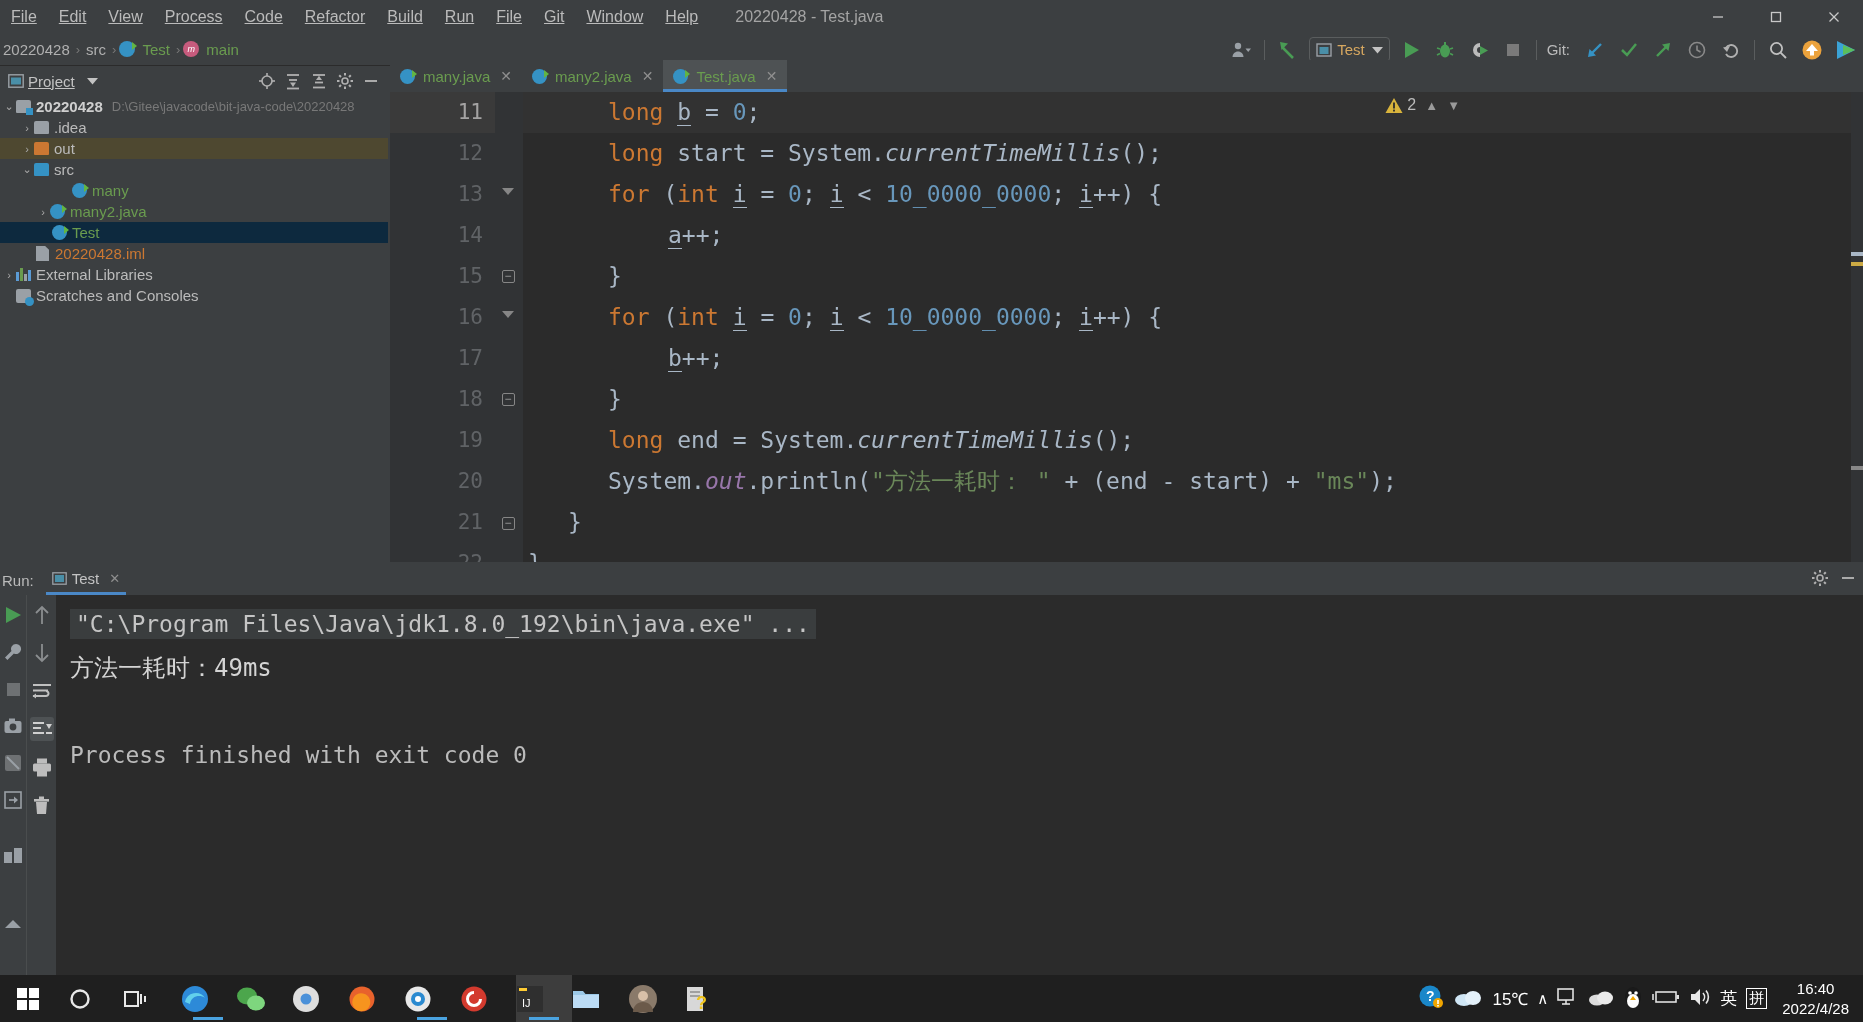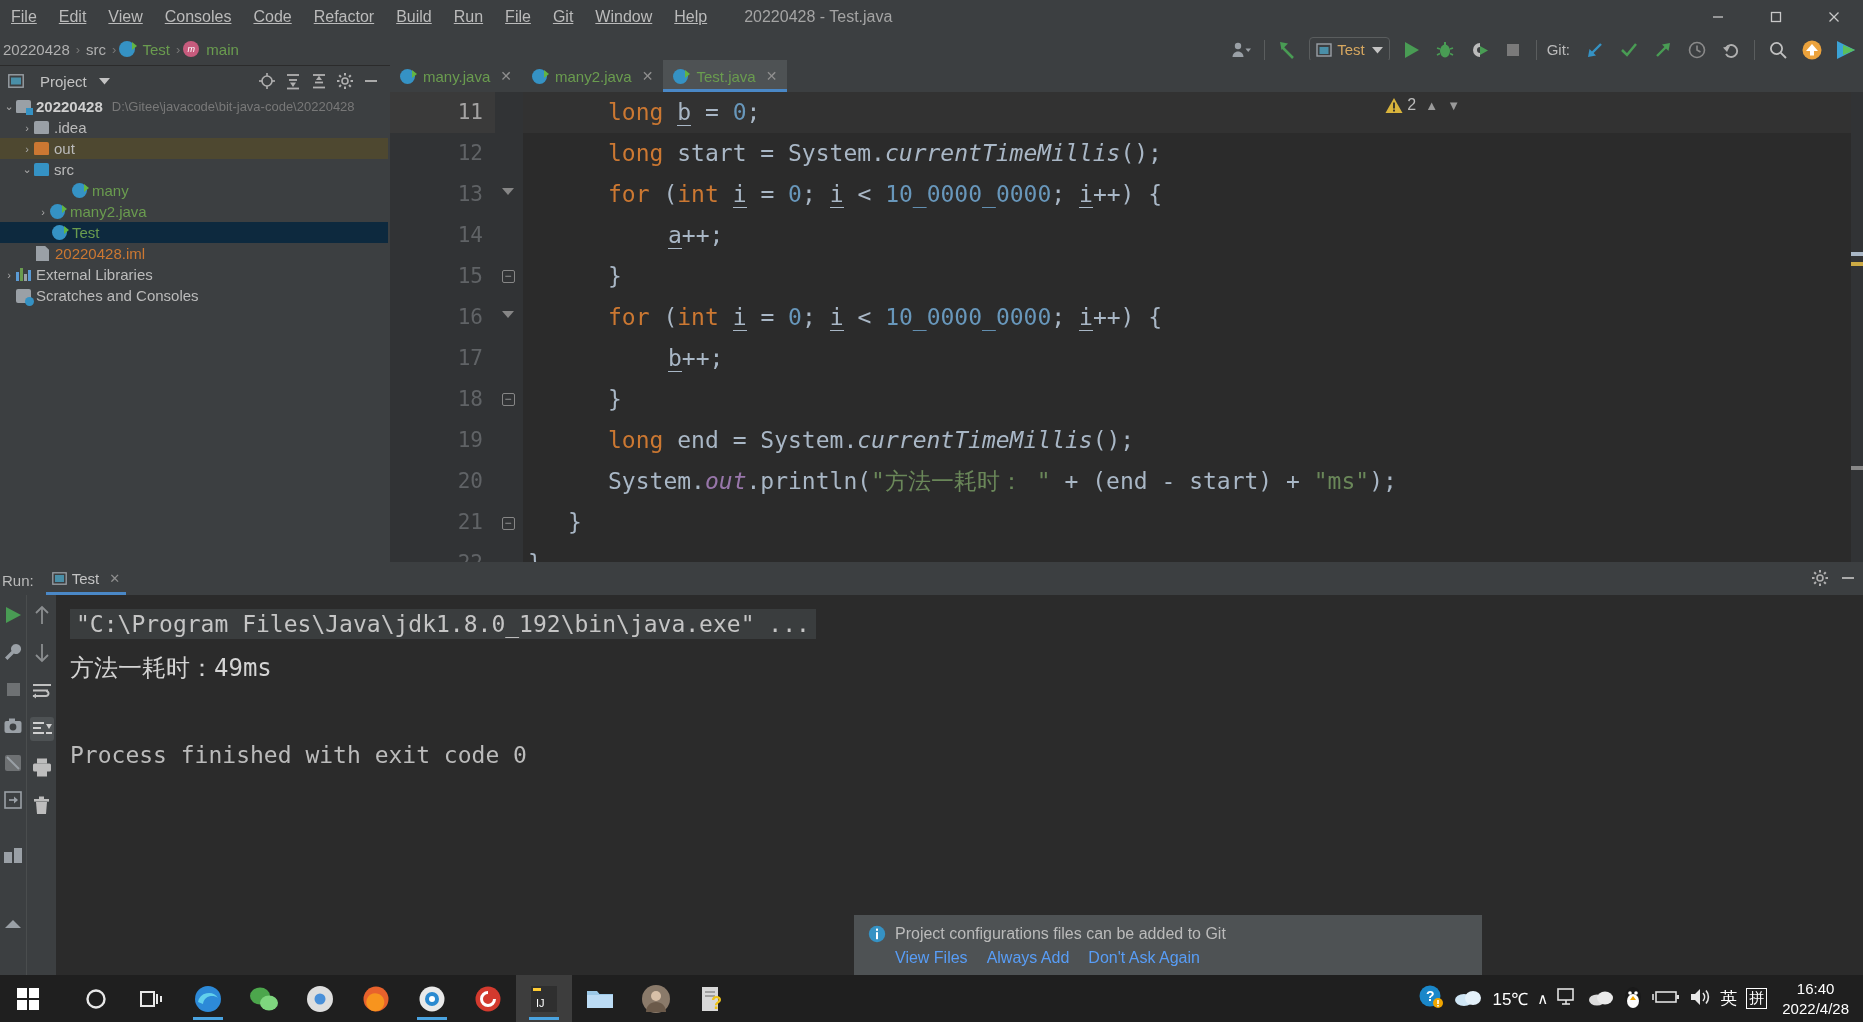--- a/index.html
+++ b/index.html
@@ -58,21 +58,21 @@
     height:25px; padding: 0 6px; margin: 0 4px;
   }
   .runcfg .lbl { color:#d6a760; font-size:15px; margin: 0 7px 0 5px; }
   .gitlabel { color:#bbb; font-size:15px; margin: 0 8px 0 4px; }
 
   
   .proj-header {
     position:absolute; top:66px; left:0; width:388px; height:30px;
     background:#3c3f41; display:flex; align-items:center;
   }
-  .proj-title { color:#c3c3c3; font-size:15px; margin-left:16px; }
+  .proj-title { color:#c3c3c3; font-size:15px; margin-left:4px;text-decoration:underline; }
   .proj-header .hicons { position:absolute; right:4px; display:flex; align-items:center; }
   .hicon { width:26px; height:24px; display:flex; align-items:center; justify-content:center; }
 
   .tree {
     position:absolute; top:96px; left:0; width:388px; height:470px;
     background:#3c3f41; overflow:hidden; font-size:15px;
   }
   .trow { height:21px; display:flex; align-items:center; white-space:nowrap; }
   .trow.sel { background:#0d293e; }
   .trow.hl  { background:#4e4830; }
@@ -203,41 +203,41 @@
   .taskbar {
     position:absolute; bottom:0; left:0; width:1863px; height:47px;
     background:#1f1f1f; display:flex; align-items:center;
   }
   .startbtn { width:56px; height:47px; display:flex; align-items:center; justify-content:center; }
   .searchbox {
     width:420px; height:36px; background:#eeeeee; display:flex; align-items:center;
     padding-left:14px; gap:12px; margin-left:0px;
   }
   .searchbox .stext { color:#3b3b3b; font-size:17px; }
-  .tbicon { width:56px; height:47px; display:flex; align-items:center; justify-content:center; position:relative; }
+  .tbicon { width:56px; height:47px; display:flex; align-items:center; justify-content:flex-start; position:relative; }
   .tbicon.running::after {
     content:""; position:absolute; bottom:2px; left:13px; width:30px; height:3px; background:#4aa3e0;
   }
   .tbicon.active { background:#3d3d3d; }
   .tray { position:absolute; right:0; display:flex; align-items:center; height:47px; gap:9px; padding-right:6px; }
   .tray .ttext { color:#ffffff; font-size:17px; }
   .clock { color:#fff; font-size:15px; text-align:center; line-height:1.3; margin-left:6px; padding-right:8px; }
   .wm { display:grid; grid-template-columns:1fr 1fr; grid-template-rows:1fr 1fr; gap:2px; width:22px; height:22px; }
   .wm i { background:#fff; display:block; }
 </style>
 </head>
 <body>
 
 <div id="app">
 
   <div class="menubar">
     <div class="menu-item"><u>File</u></div>
     <div class="menu-item"><u>Edit</u></div>
     <div class="menu-item"><u>View</u></div>
-    <div class="menu-item"><u>Consoles</u></div>
+    <div class="menu-item"><u>Process</u></div>
     <div class="menu-item"><u>Code</u></div>
     <div class="menu-item"><u>Refactor</u></div>
     <div class="menu-item"><u>Build</u></div>
     <div class="menu-item"><u>Run</u></div>
     <div class="menu-item"><u>File</u></div>
     <div class="menu-item"><u>Git</u></div>
     <div class="menu-item"><u>Window</u></div>
     <div class="menu-item"><u>Help</u></div>
     <div class="win-title">20220428 - Test.java</div>
 
@@ -718,35 +718,20 @@
         </svg>
       </div>
   </div>
 
   <div class="console">
     <span class="cmdline">"C:\Program Files\Java\jdk1.8.0_192\bin\java.exe" ...</span>
     <div class="outline2">方法一耗时：49ms</div>
     <div class="outline3">Process finished with exit code 0</div>
   </div>
 
-  <div class="notif">
-    <div class="row1">
-      <svg width="18" height="18" viewBox="0 0 18 18">
-          <circle cx="9" cy="9" r="8.2" fill="#3592c4"></circle>
-          <rect x="8" y="7.2" width="2" height="7" fill="#fff"></rect>
-          <rect x="8" y="3.6" width="2" height="2.2" fill="#fff"></rect>
-        </svg>
-      <span class="ntext">Project configurations files can be added to Git</span>
-    </div>
-    <div class="links">
-      <a href="#">View Files</a>
-      <a href="#">Always Add</a>
-      <a href="#">Don't Ask Again</a>
-    </div>
-  </div>
 
   <div class="taskbar">
     <div class="startbtn">
       <span class="wm">
           <i></i>
           <i></i>
           <i></i>
           <i></i>
         </span>
     </div>

